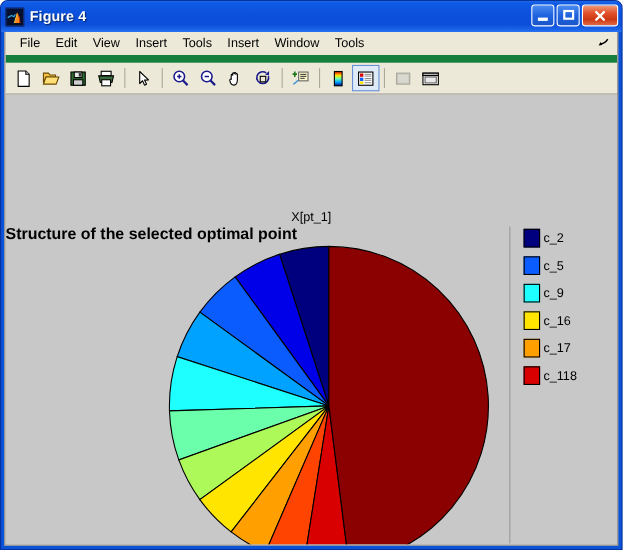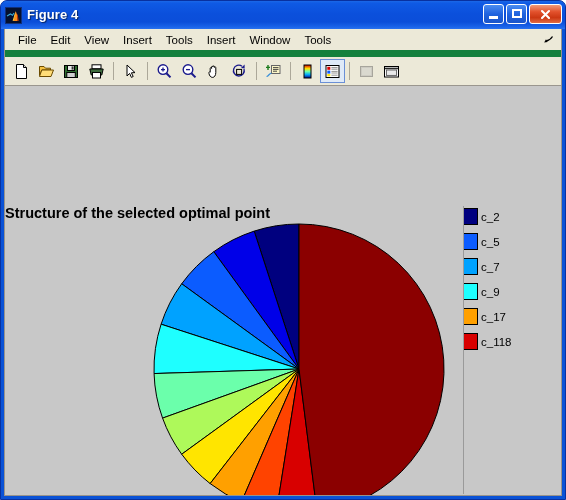--- a/index.html
+++ b/index.html
@@ -218,20 +218,21 @@
     left: 0px;
     top: 2px;
     width: 1px;
     height: 288px;
     background: #9a9a9a;
   }
   .legend-row {
     display: flex;
     align-items: center;
     height: 25px;
+    padding-left: 13px;
   }
   .legend-swatch {
     width: 15px; height: 17px;
     box-sizing: border-box;
     border: 1px solid #000000;
     flex: 0 0 15px;
   }
   .legend-label {
     font-size: 11.5px;
     color: #000000;
@@ -420,20 +421,21 @@
           <rect x="1.5" y="3.5" width="14" height="2.2" fill="#b6b6b6" stroke="#000" stroke-width="1"></rect>
           <rect x="3.4" y="7" width="10.2" height="5.4" fill="#e9e9e9" stroke="#555" stroke-width="0.9"></rect>
         </svg>
       </div>
 
     </div>
 
     <div class="figure-canvas">
 
       <div class="fig-title">Structure of the selected optimal point</div>
+      <div class="fig-subtitle">X[pt_1]</div>
 
       <div class="pie-wrap">
         <svg id="pie-svg" width="292" height="292" viewBox="0 0 292 292">
             <path d="M 146 146 L 146.00 1.00 A 145 145 0 0 0 101.19 8.10 Z" fill="#00007F" stroke="#000000" stroke-width="1"></path>
             <path d="M 146 146 L 101.19 8.10 A 145 145 0 0 0 60.77 28.69 Z" fill="#0000E8" stroke="#000000" stroke-width="1"></path>
             <path d="M 146 146 L 60.77 28.69 A 145 145 0 0 0 28.69 60.77 Z" fill="#0B5CFF" stroke="#000000" stroke-width="1"></path>
             <path d="M 146 146 L 28.69 60.77 A 145 145 0 0 0 8.10 101.19 Z" fill="#00A2FF" stroke="#000000" stroke-width="1"></path>
             <path d="M 146 146 L 8.10 101.19 A 145 145 0 0 0 1.07 150.55 Z" fill="#1EFFFF" stroke="#000000" stroke-width="1"></path>
             <path d="M 146 146 L 1.07 150.55 A 145 145 0 0 0 9.57 195.12 Z" fill="#6BFFAB" stroke="#000000" stroke-width="1"></path>
             <path d="M 146 146 L 9.57 195.12 A 145 145 0 0 0 28.69 231.23 Z" fill="#AEF95A" stroke="#000000" stroke-width="1"></path>
@@ -450,28 +452,28 @@
         <div id="legend-rows">
             <div class="legend-row">
               <div class="legend-swatch" style="background: rgb(0, 0, 127);"></div>
               <div class="legend-label">c_2</div>
             </div>
             <div class="legend-row">
               <div class="legend-swatch" style="background: rgb(11, 92, 255);"></div>
               <div class="legend-label">c_5</div>
             </div>
             <div class="legend-row">
-              <div class="legend-swatch" style="background: rgb(0, 162, 255);"></div>
-              <div class="legend-label">c_7</div>
-            </div>
-            <div class="legend-row">
               <div class="legend-swatch" style="background: rgb(30, 255, 255);"></div>
               <div class="legend-label">c_9</div>
             </div>
             <div class="legend-row">
+              <div class="legend-swatch" style="background: rgb(255, 229, 0);"></div>
+              <div class="legend-label">c_16</div>
+            </div>
+            <div class="legend-row">
               <div class="legend-swatch" style="background: rgb(255, 160, 0);"></div>
               <div class="legend-label">c_17</div>
             </div>
             <div class="legend-row">
               <div class="legend-swatch" style="background: rgb(216, 0, 0);"></div>
               <div class="legend-label">c_118</div>
             </div>
           </div>
       </div>
 

